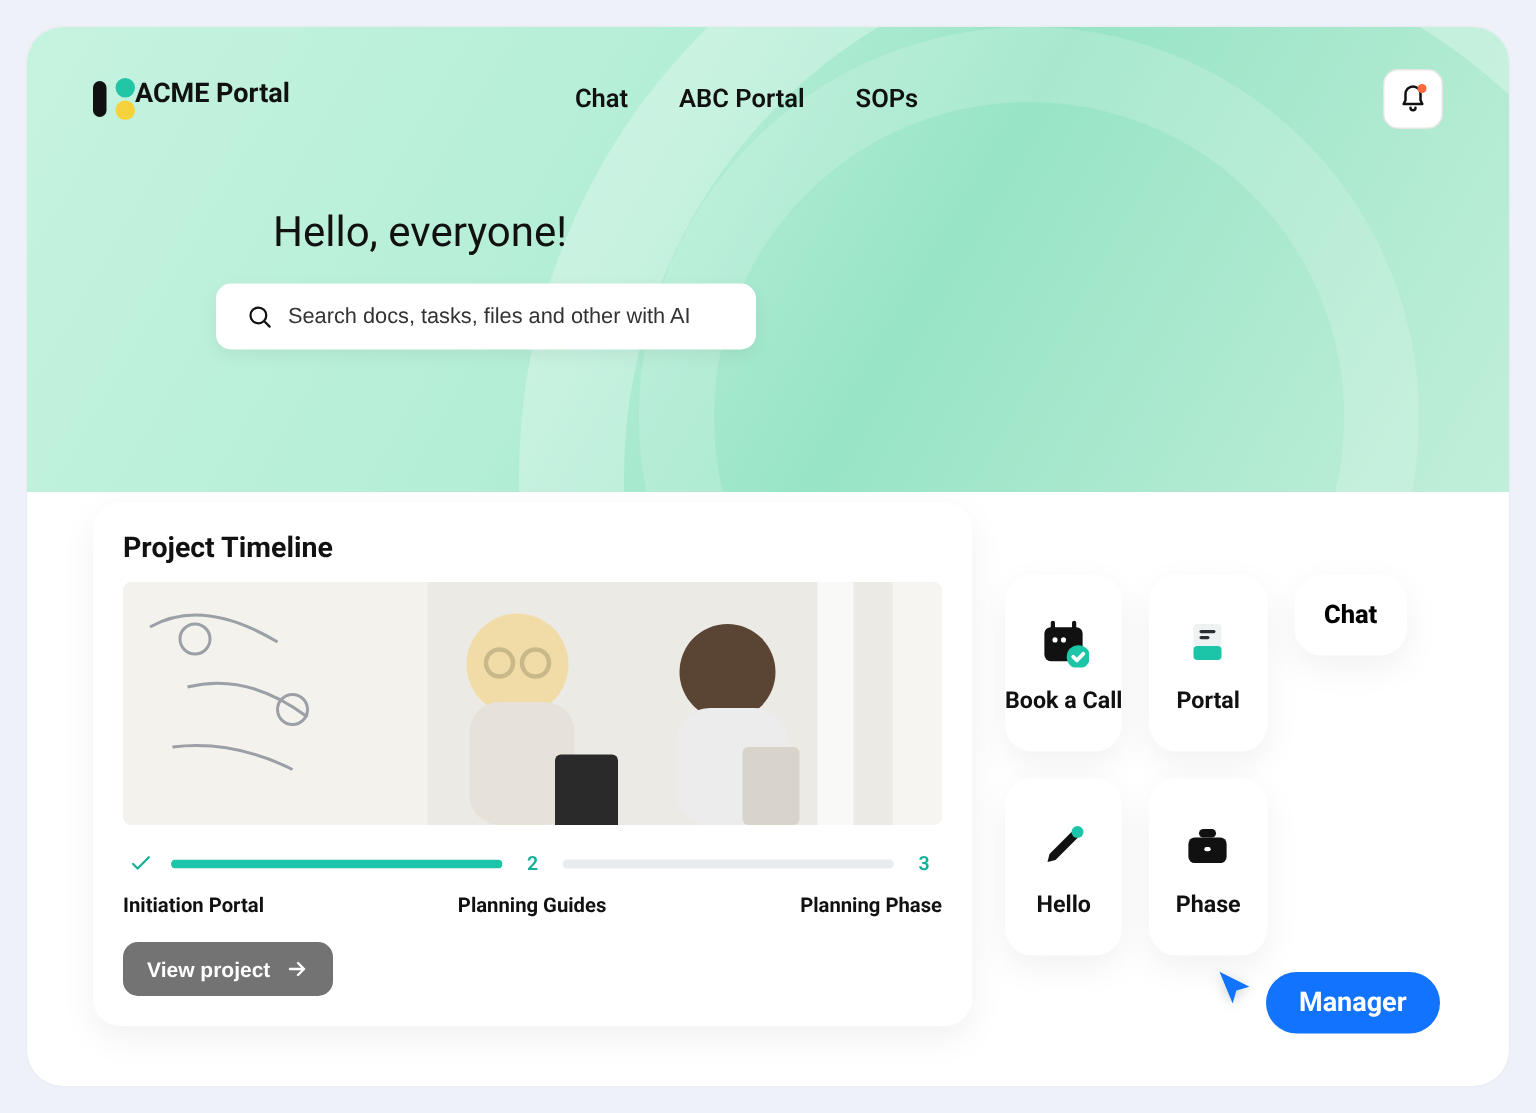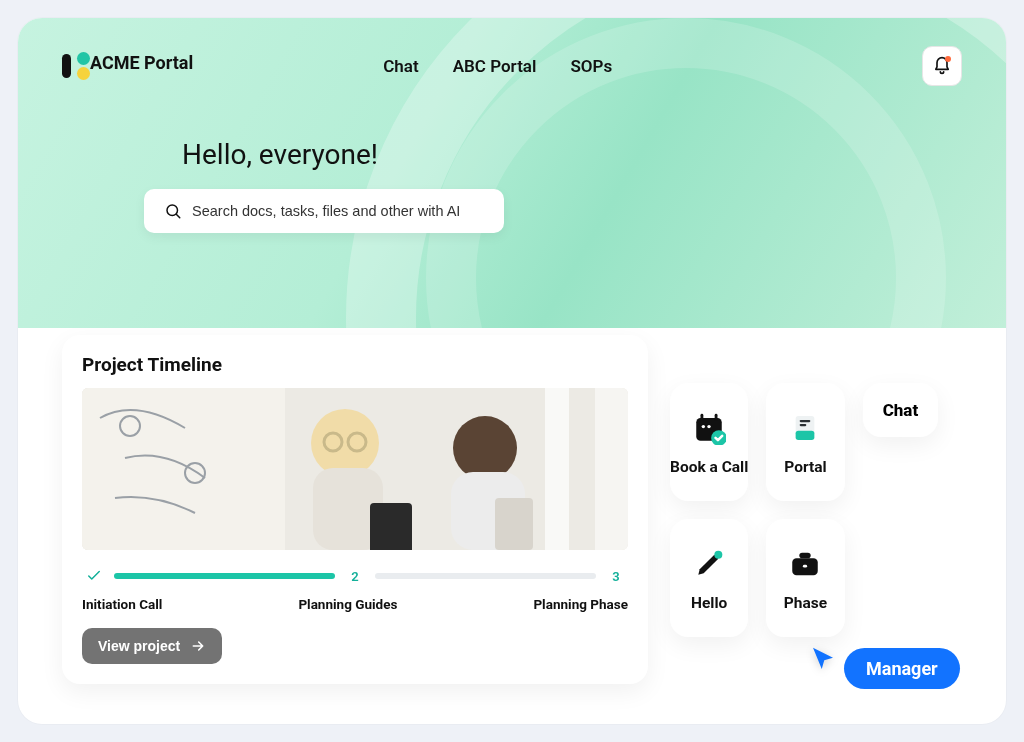--- a/index.html
+++ b/index.html
@@ -178,21 +178,21 @@
         <div class="ph-bar">
             <div class="fill" style="width:100%"></div>
           </div>
         <div class="ph-icon ph-num">2</div>
         <div class="ph-bar">
             <div class="fill" style="width:0%"></div>
           </div>
         <div class="ph-icon ph-num">3</div>
       </div>
       <div class="phase-labels">
-        <span>Initiation Call</span>
+        <span>Initiation Portal</span>
         <span>Planning Guides</span>
         <span>Planning Phase</span>
       </div>
 
       <button class="view-btn">
         <span>View project</span>
         <svg width="16" height="16" viewBox="0 0 24 24" style="stroke:#fff;stroke-width:2.4;fill:none;stroke-linecap:round;stroke-linejoin:round">
           <path d="M5 12h14M13 6l6 6-6 6"></path>
         </svg>
       </button>

